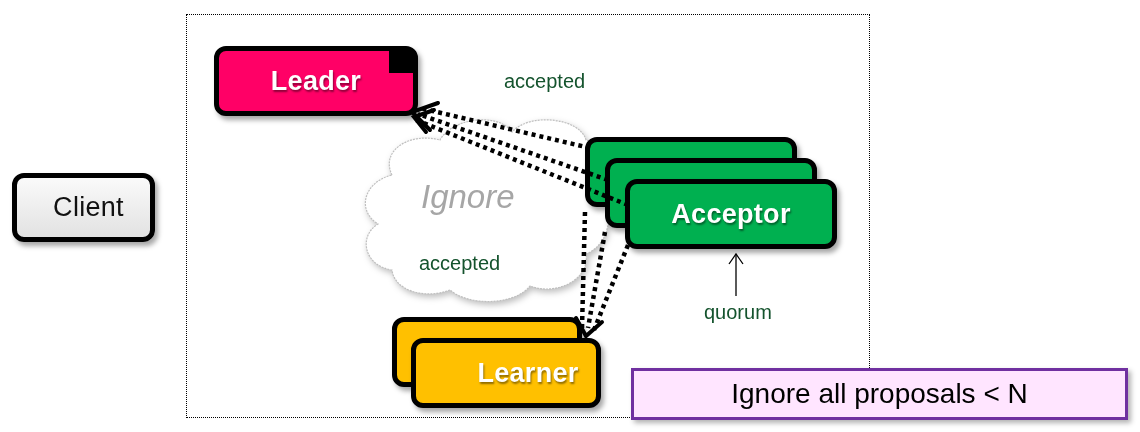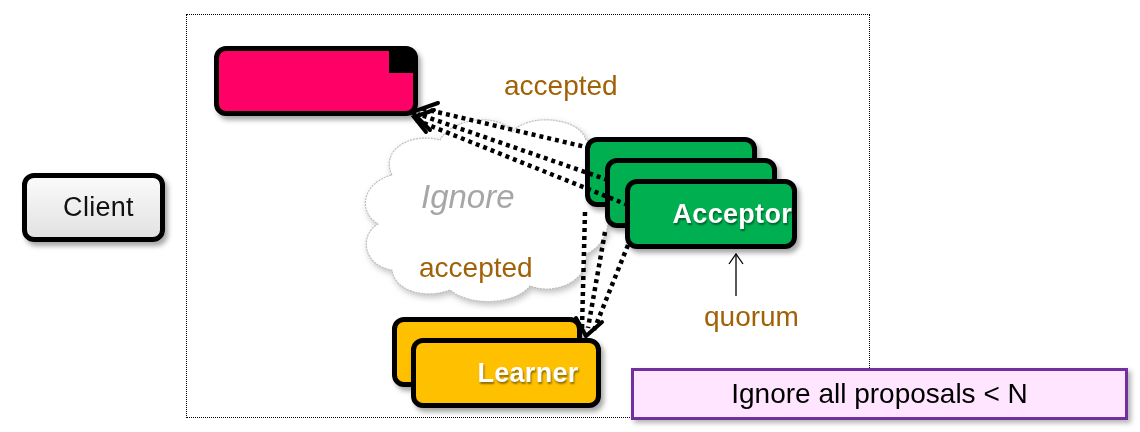--- a/index.html
+++ b/index.html
@@ -7,34 +7,34 @@
          font-family: "Liberation Sans", sans-serif; }
   .abs { position: absolute; }
   .frame { left: 186px; top: 14px; width: 684px; height: 404px;
            border: 1px dotted #000; box-sizing: border-box; }
   svg.layer { position: absolute; left: 0; top: 0; width: 1140px; height: 432px; overflow: visible; }
   .node { position: absolute; box-sizing: border-box; border: 5px solid #000; border-radius: 12px;
           display: flex; align-items: center; justify-content: center;
           box-shadow: 3px 4px 5px rgba(0,0,0,0.35); }
   .node-label { font-weight: bold; color: #fff; font-size: 27px;
                 text-shadow: 1px 2px 2px rgba(0,0,0,0.45); letter-spacing: 0.3px; }
-  .client { left: 22px; top: 173px; width: 143px; height: 69px;
+  .client { left: 12px; top: 173px; width: 143px; height: 69px;
             background: linear-gradient(#fafafa, #e2e2e2); padding-left: 10px; }
   .client .node-label { color: #111; font-weight: normal; font-size: 27px; text-shadow: none; }
   .leader { left: 214px; top: 46px; width: 204px; height: 70px; background: #ff0066; }
   .leader .corner { position: absolute; right: -2px; top: -2px; width: 26px; height: 24px; background: #000;
                     border-radius: 0 8px 0 0; }
-  .acceptor { width: 172px; height: 70px; background: #00b050; justify-content: flex-end; }
+  .acceptor { width: 212px; height: 70px; background: #00b050; }
   .acc-1 { left: 585px; top: 137px; }
   .acc-2 { left: 605px; top: 158px; }
   .acc-3 { left: 625px; top: 179px; }
   .learner { width: 190px; height: 70px; background: #ffc000; padding-left: 44px; }
   .lrn-1 { left: 392px; top: 317px; }
   .lrn-2 { left: 411px; top: 338px; }
-  .text { position: absolute; font-size: 28px; color: #a16207; white-space: nowrap; }
+  .text { position: absolute; font-size: 20px; color: #14532d; white-space: nowrap; }
   .network { left: 421px; top: 178px; font-size: 33px; font-style: italic; color: #a6a6a6; }
   .acc-top { left: 504px; top: 70px; }
   .acc-bottom { left: 419px; top: 252px; }
   .quorum { left: 668px; top: 301px; margin-left: 36px; }
   .note { left: 631px; top: 368px; width: 497px; height: 52px; box-sizing: border-box;
           background: #ffe5ff; border: 3px solid #7030a0; display: flex; align-items: center;
           justify-content: center; font-size: 28px; color: #000;
           box-shadow: 3px 3px 5px rgba(0,0,0,0.3); }
 </style>
 </head>
@@ -50,20 +50,21 @@
 </svg>
 
 <div class="text network">Ignore</div>
 
 <div class="node client">
   <span class="node-label">Client</span>
 </div>
 
 <div class="node leader">
   <div class="corner"></div>
+  <span class="node-label">Leader</span>
 </div>
 
 <div class="node acceptor acc-1"></div>
 <div class="node acceptor acc-2"></div>
 <div class="node acceptor acc-3">
   <span class="node-label">Acceptor</span>
 </div>
 
 <div class="node learner lrn-1"></div>
 <div class="node learner lrn-2">

